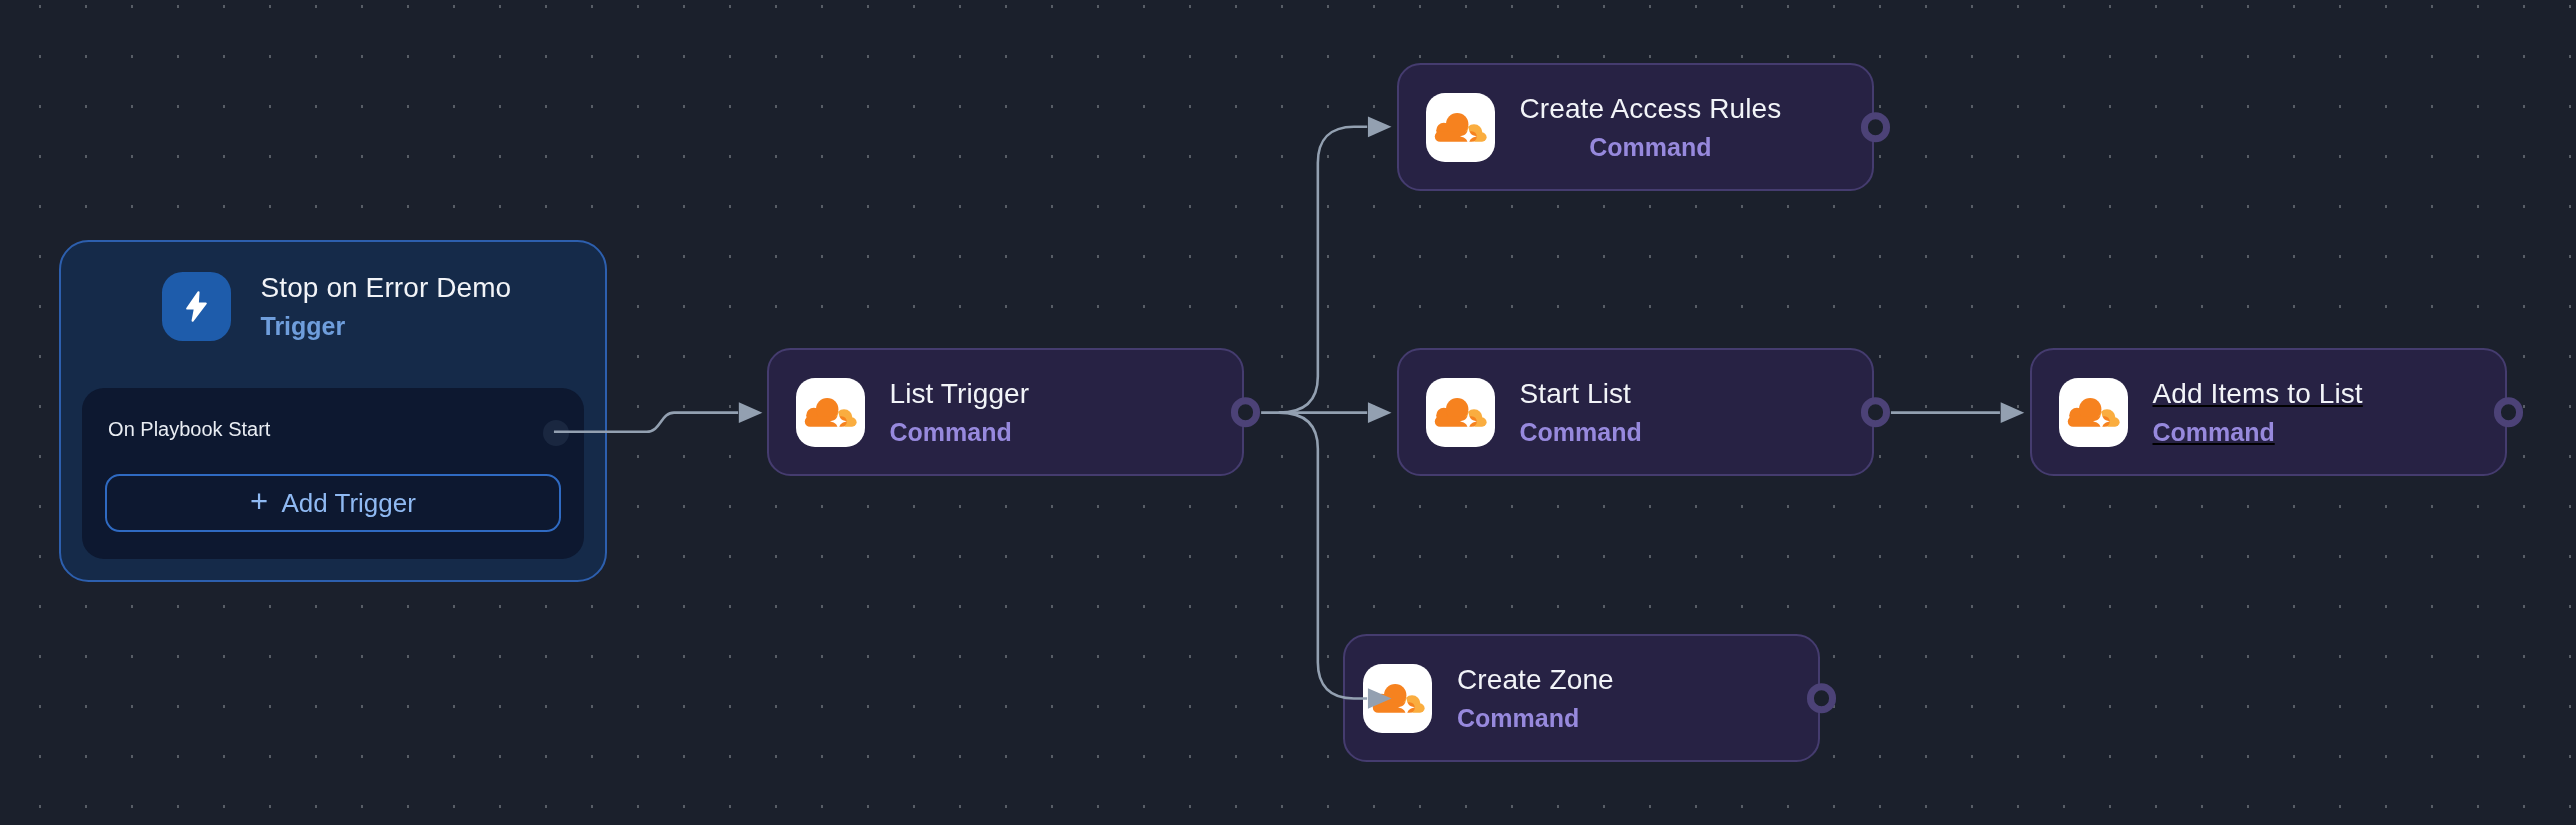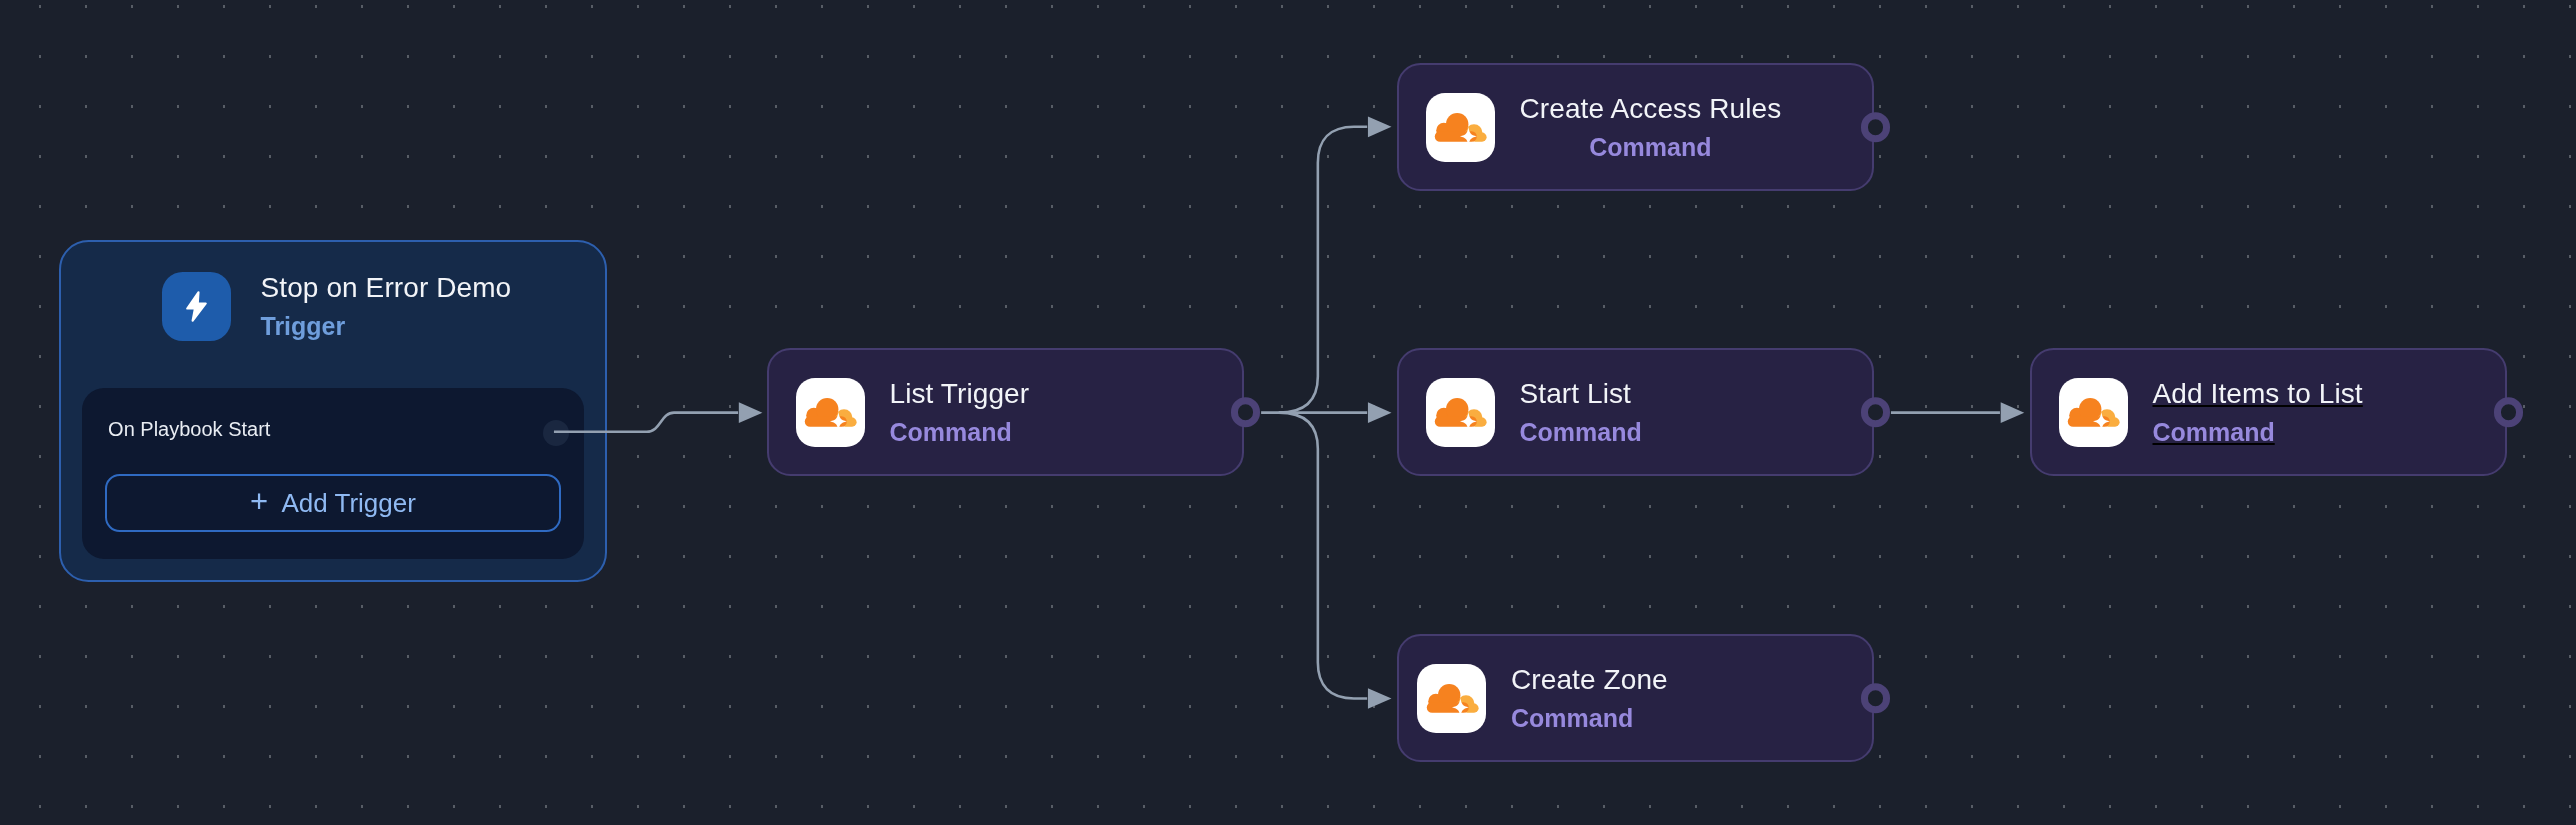--- a/index.html
+++ b/index.html
@@ -106,21 +106,21 @@
     width: 29.5px; height: 29.5px;
     transform: translateY(-50%);
     border-radius: 50%;
     border: 7.4px solid #4c4277;
     background: #1b202c;
     z-index: 3;
   }
   #node-list-accounts    { left: 767px; top: 348px; }
   #node-create-access    { left: 1397px; top: 63px; text-align: center;  }
   #node-create-list      { left: 1397px; top: 348px; }
-  #node-create-zone      { left: 1397px; top: 634px; padding-left: 18px; }
+  #node-create-zone      { left: 1343px; top: 634px; padding-left: 18px; }
   #node-add-items        { left: 2030px; top: 348px; text-decoration: underline; }
 </style>
 </head>
 <body>
 
 <div class="canvas">
 
   <svg class="wires" viewBox="0 0 3497 1121">
 
     <path d="M 752 586 L 878 586 C 897 586 897 560 915 560 L 1002 560"></path>

